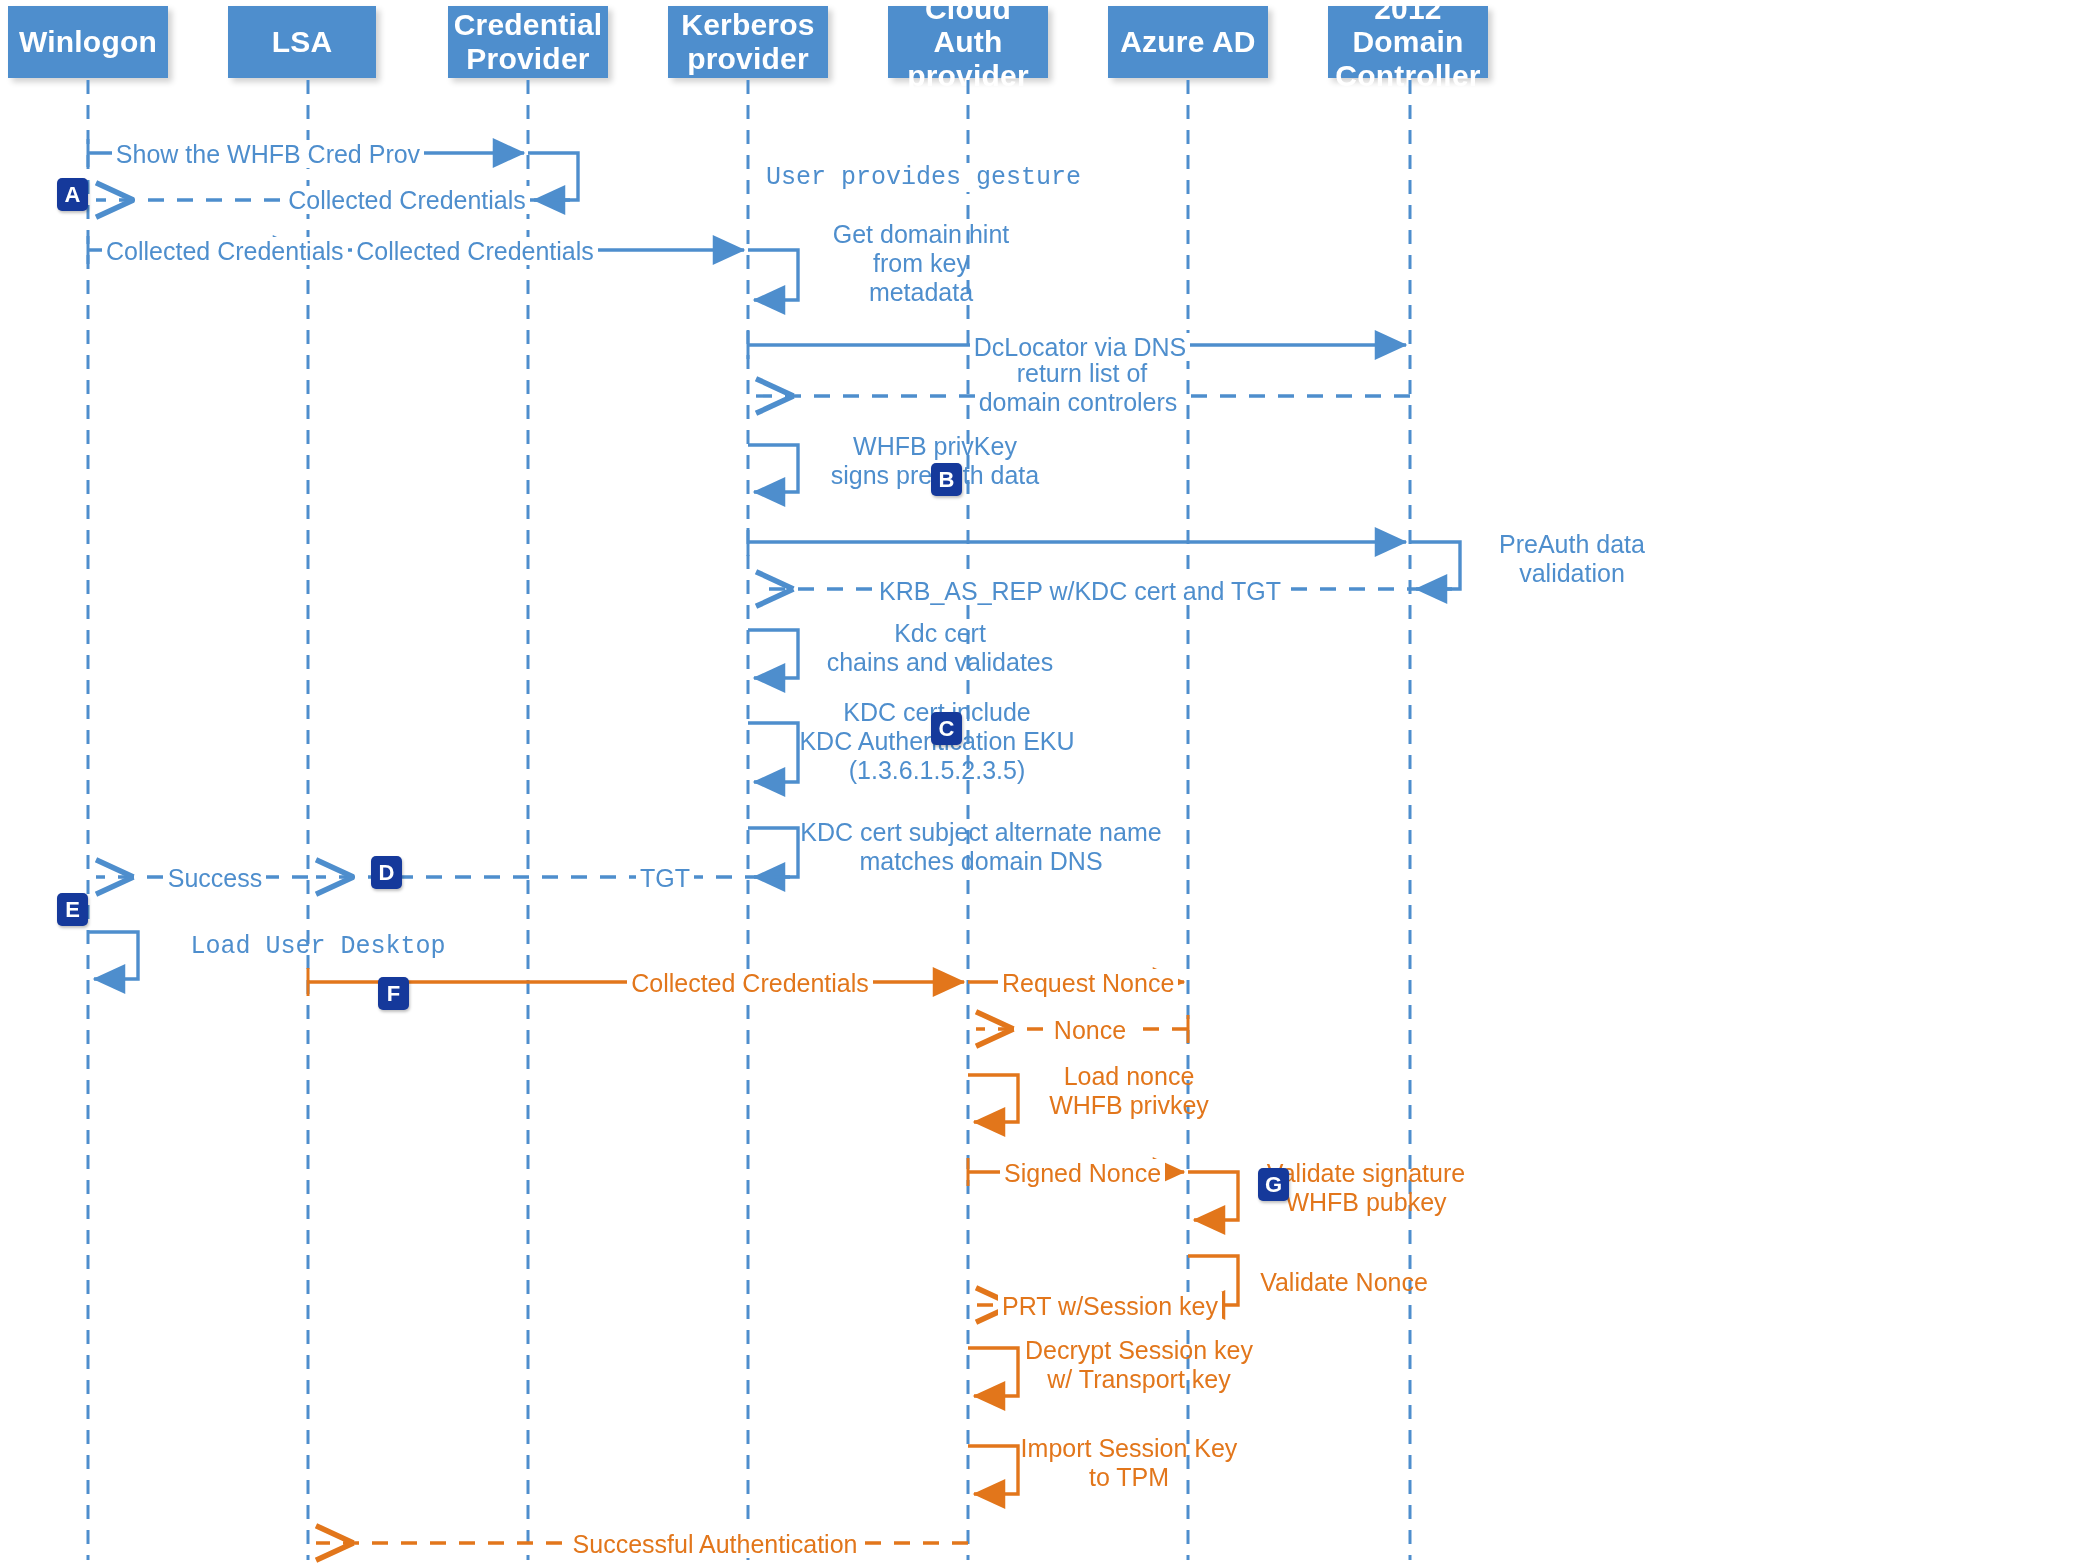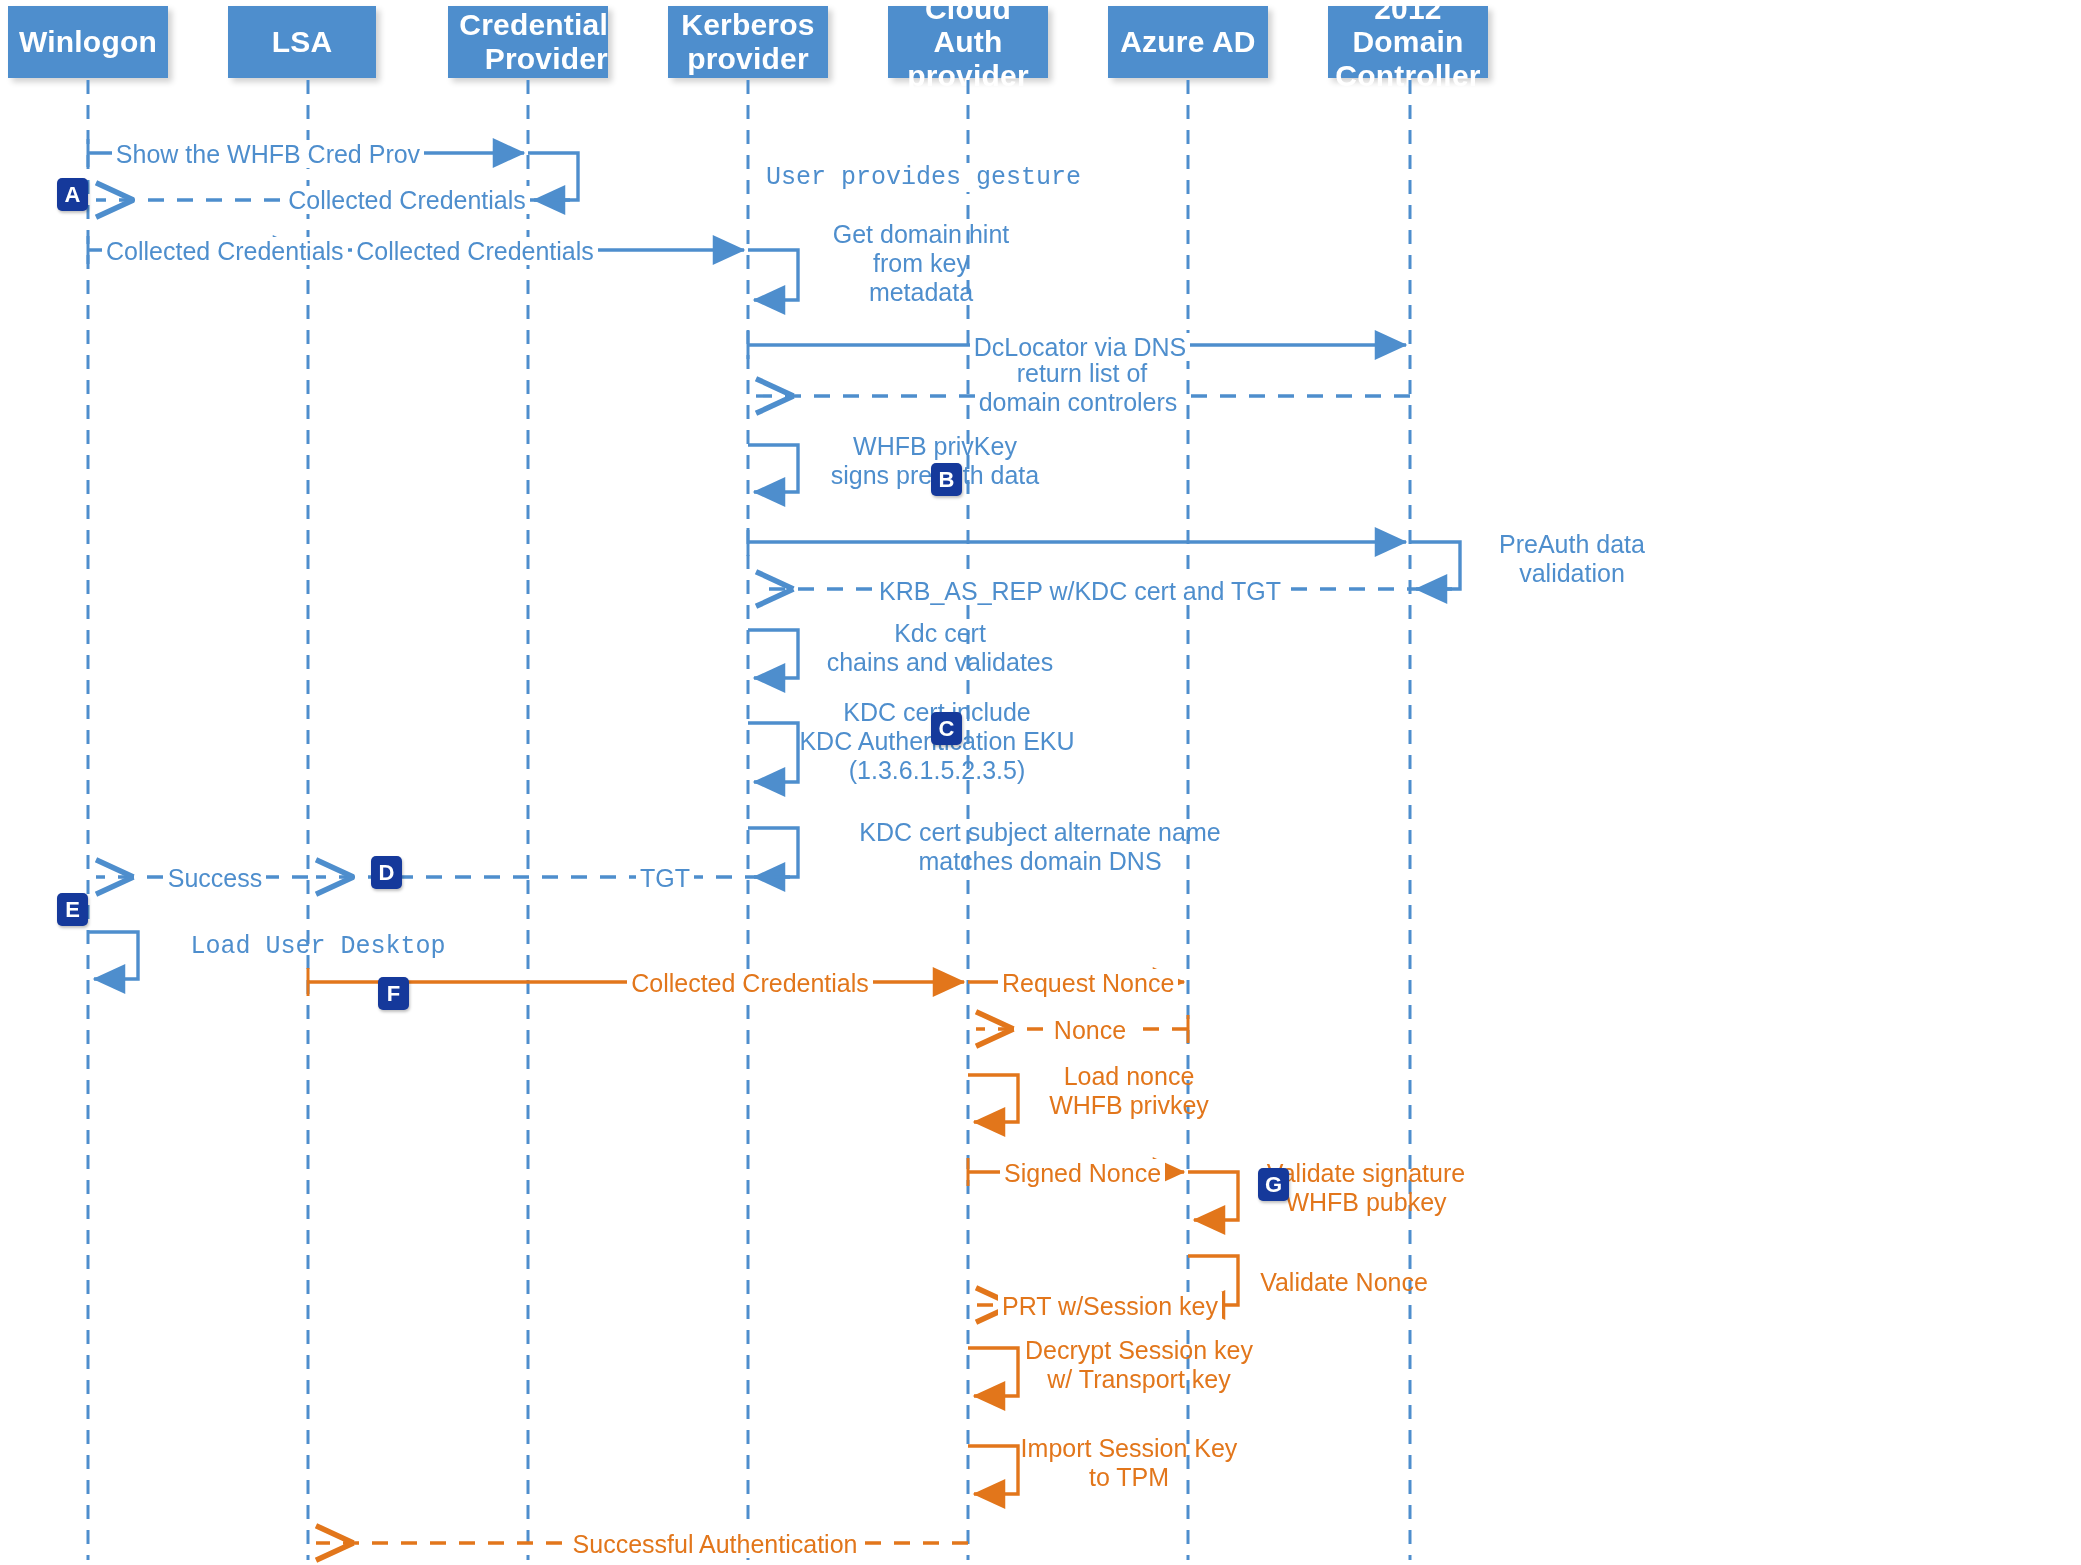--- a/index.html
+++ b/index.html
@@ -32,21 +32,21 @@
 <body>
 
 <div id="stage">
 
   <div class="lane-box" style="left:8px;top:6px;width:160px;height:72px;">
     <span>Winlogon</span>
   </div>
   <div class="lane-box" style="left:228px;top:6px;width:148px;height:72px;">
     <span>LSA</span>
   </div>
-  <div class="lane-box" style="left:448px;top:6px;width:160px;height:72px;text-align:right;">
+  <div class="lane-box" style="left:448px;top:6px;width:160px;height:72px;">
     <span>Credential
 Provider</span>
   </div>
   <div class="lane-box" style="left:668px;top:6px;width:160px;height:72px;">
     <span>Kerberos
 provider</span>
   </div>
   <div class="lane-box" style="left:888px;top:6px;width:160px;height:72px;">
     <span>Cloud Auth
 provider</span>
@@ -182,21 +182,21 @@
 
   <div class="msg blue center" style="left:840px;top:577px;width:480px;"><span class="msg-bg">KRB_AS_REP w/KDC cert and TGT</span></div>
 
   <div class="msg blue center" style="left:790px;top:619px;width:300px;"><span>Kdc cert
 chains and validates</span></div>
 
   <div class="msg blue center" style="left:772px;top:698px;width:330px;"><span>KDC cert include
 KDC Authentication EKU
 (1.3.6.1.5.2.3.5)</span></div>
 
-  <div class="msg blue center" style="left:805px;top:818px;width:470px;"><span>KDC cert subject alternate name
+  <div class="msg blue center" style="left:746px;top:818px;width:470px;"><span>KDC cert subject alternate name
 matches domain DNS</span></div>
 
   <div class="msg blue center" style="left:615px;top:864px;width:100px;"><span class="msg-bg">TGT</span></div>
 
   <div class="msg blue center" style="left:150px;top:864px;width:130px;"><span class="msg-bg">Success</span></div>
 
   <div class="msg blue left" style="left:168px;top:932px;width:300px;"><span>Load User Desktop</span></div>
 
   <div class="msg orange center" style="left:600px;top:969px;width:300px;"><span class="msg-bg">Collected Credentials</span></div>
 

